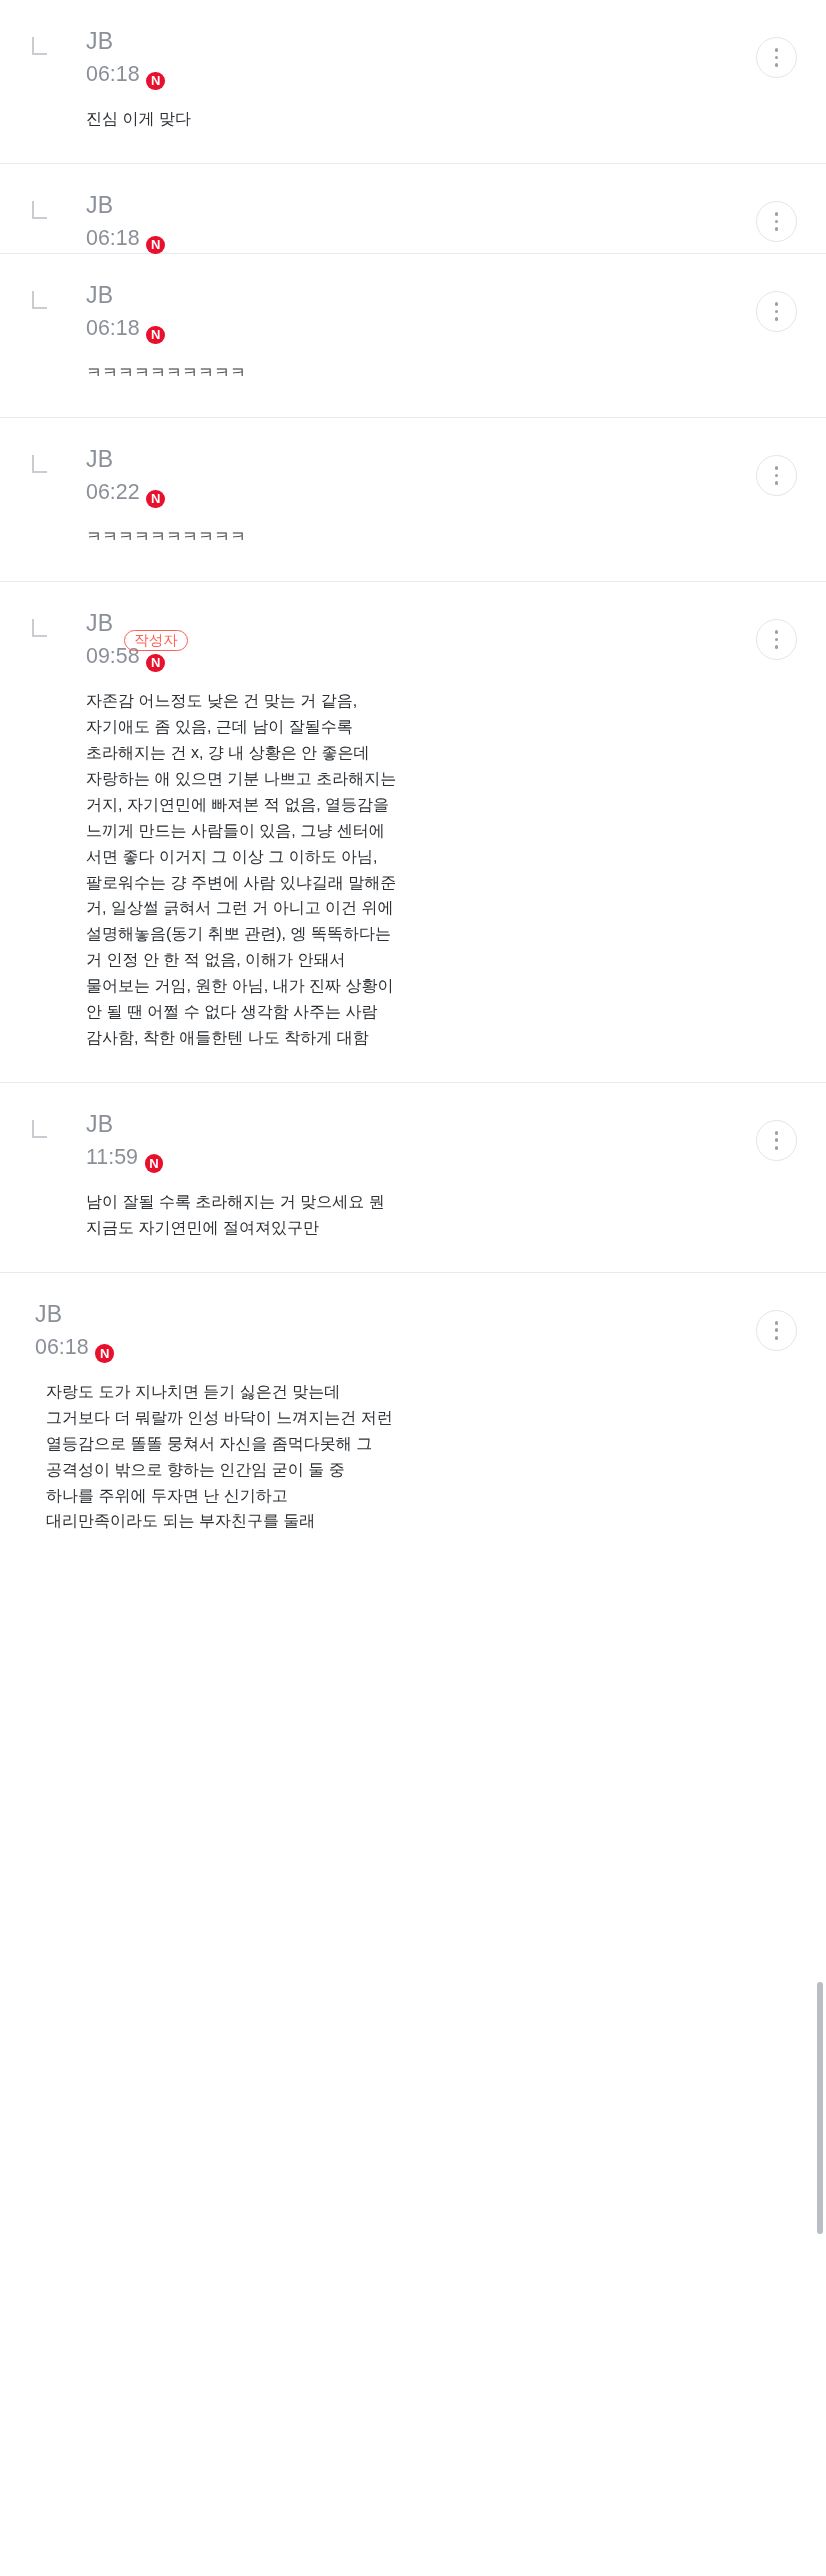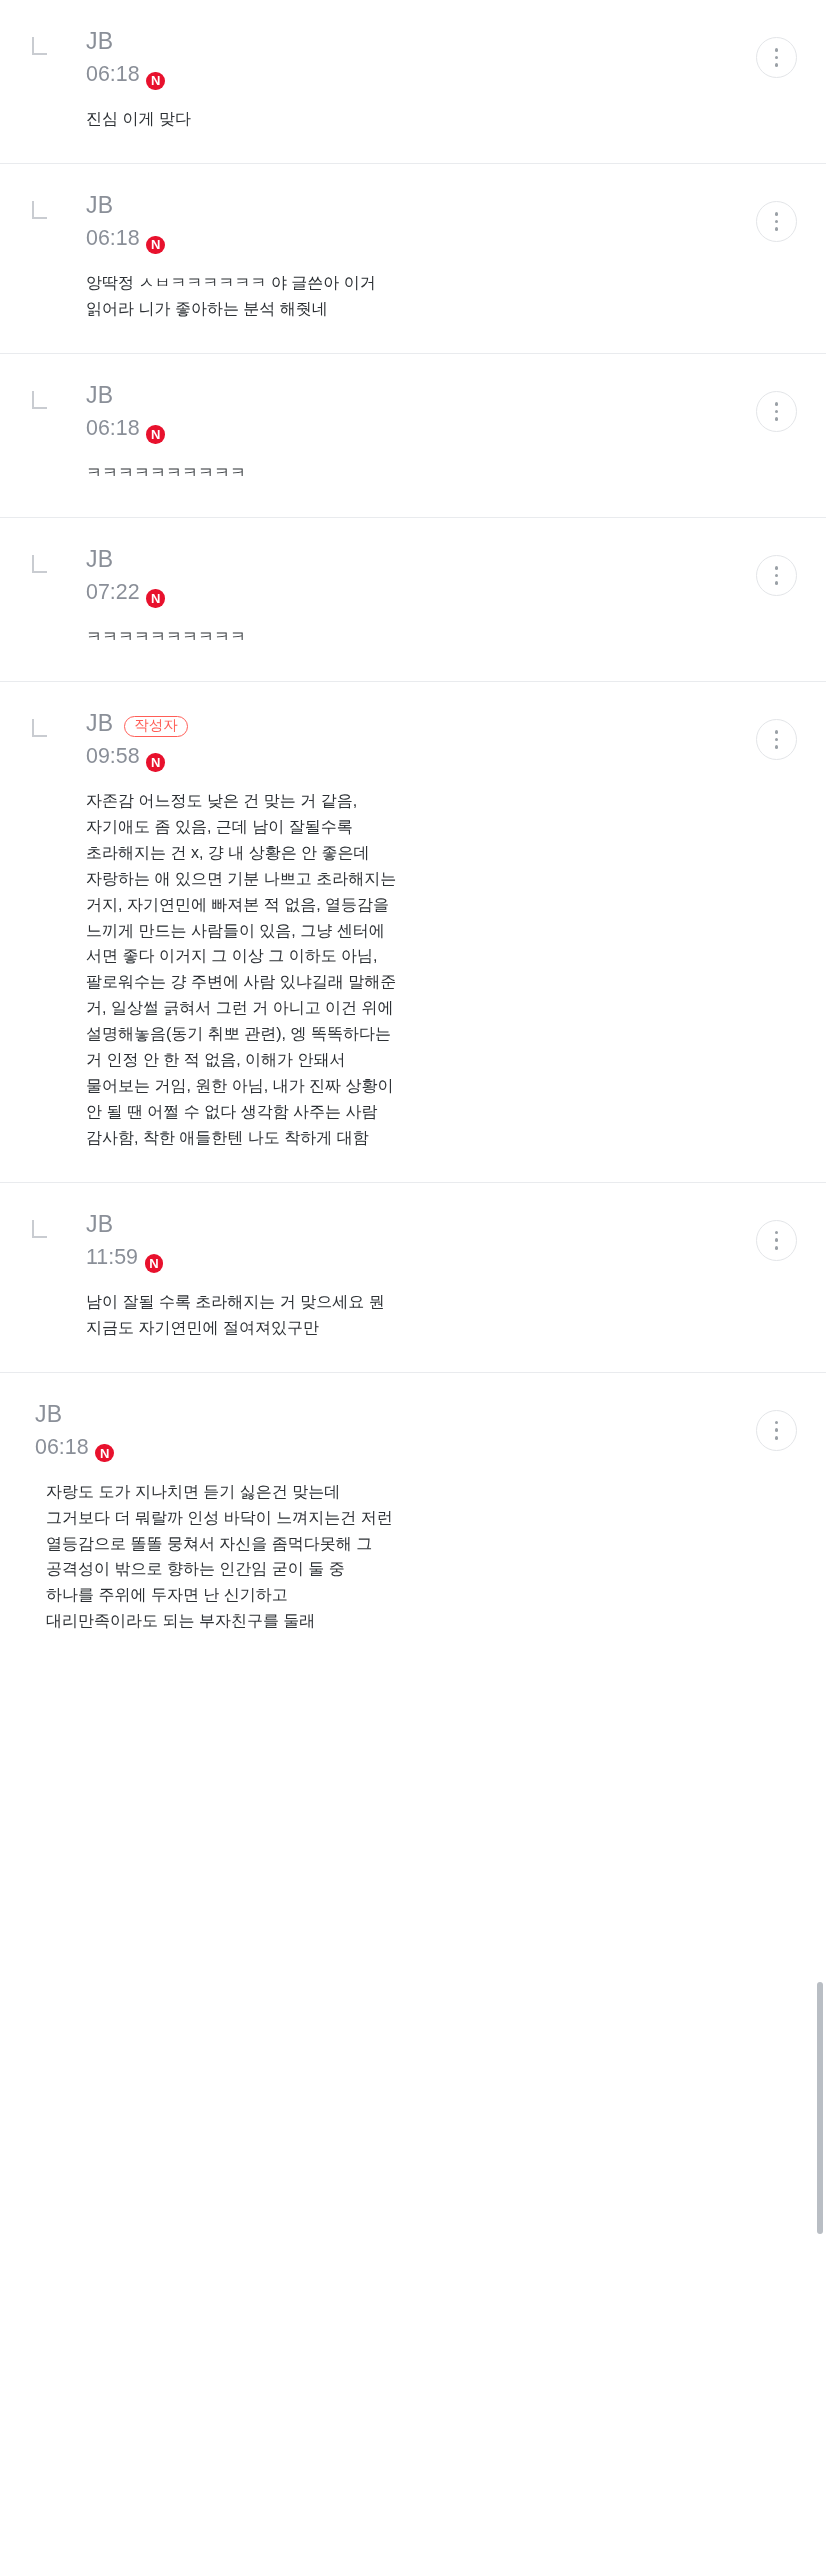--- a/index.html
+++ b/index.html
@@ -57,21 +57,21 @@
   }
   .op-badge {
     border: 1.5px solid #ff5e57;
     color: #ff5e57;
     font-size: 14.5px;
     border-radius: 15.3px;
     padding: 1.5px 9.2px 3.1px 9.2px;
     line-height: 1;
     display: inline-block;
     position: relative;
-    top: 3px;
+    top: 17px;
   }
 
   .timeline {
     display: flex;
     align-items: flex-end;
     gap: 6.9px;
     margin-top: 3.1px;
     height: 29px;
   }
   .time {
@@ -171,22 +171,20 @@
         <div class="timeline">
           <span class="time">06:18</span>
           <span class="n-badge">N</span>
         </div>
       </div>
       <button class="menu-btn">
         <i></i>
         <i></i>
         <i></i>
       </button>
-      <div class="body">앙딱정 ㅅㅂㅋㅋㅋㅋㅋㅋ 야 글쓴아 이거
-읽어라 니가 좋아하는 분석 해줫네</div>
     </div>
     <div class="comment">
       <div class="reply-corner"></div>
       <div class="head">
         <div class="nameline">
           <span class="author">JB</span>
         </div>
         <div class="timeline">
           <span class="time">06:18</span>
           <span class="n-badge">N</span>
@@ -199,21 +197,21 @@
       </button>
       <div class="body">ㅋㅋㅋㅋㅋㅋㅋㅋㅋㅋ</div>
     </div>
     <div class="comment">
       <div class="reply-corner"></div>
       <div class="head">
         <div class="nameline">
           <span class="author">JB</span>
         </div>
         <div class="timeline">
-          <span class="time">07:22</span>
+          <span class="time">06:22</span>
           <span class="n-badge">N</span>
         </div>
       </div>
       <button class="menu-btn">
         <i></i>
         <i></i>
         <i></i>
       </button>
       <div class="body">ㅋㅋㅋㅋㅋㅋㅋㅋㅋㅋ</div>
     </div>

